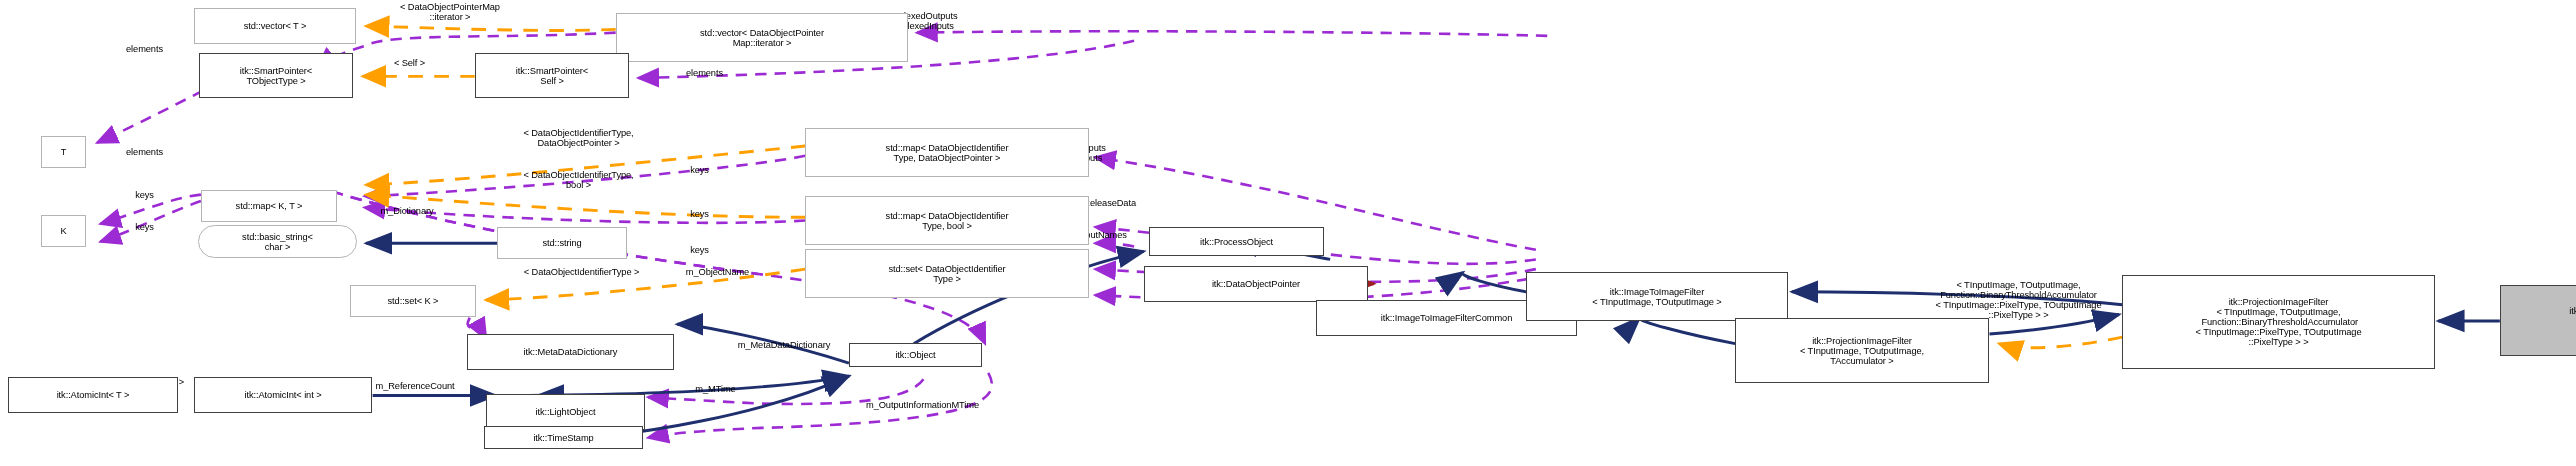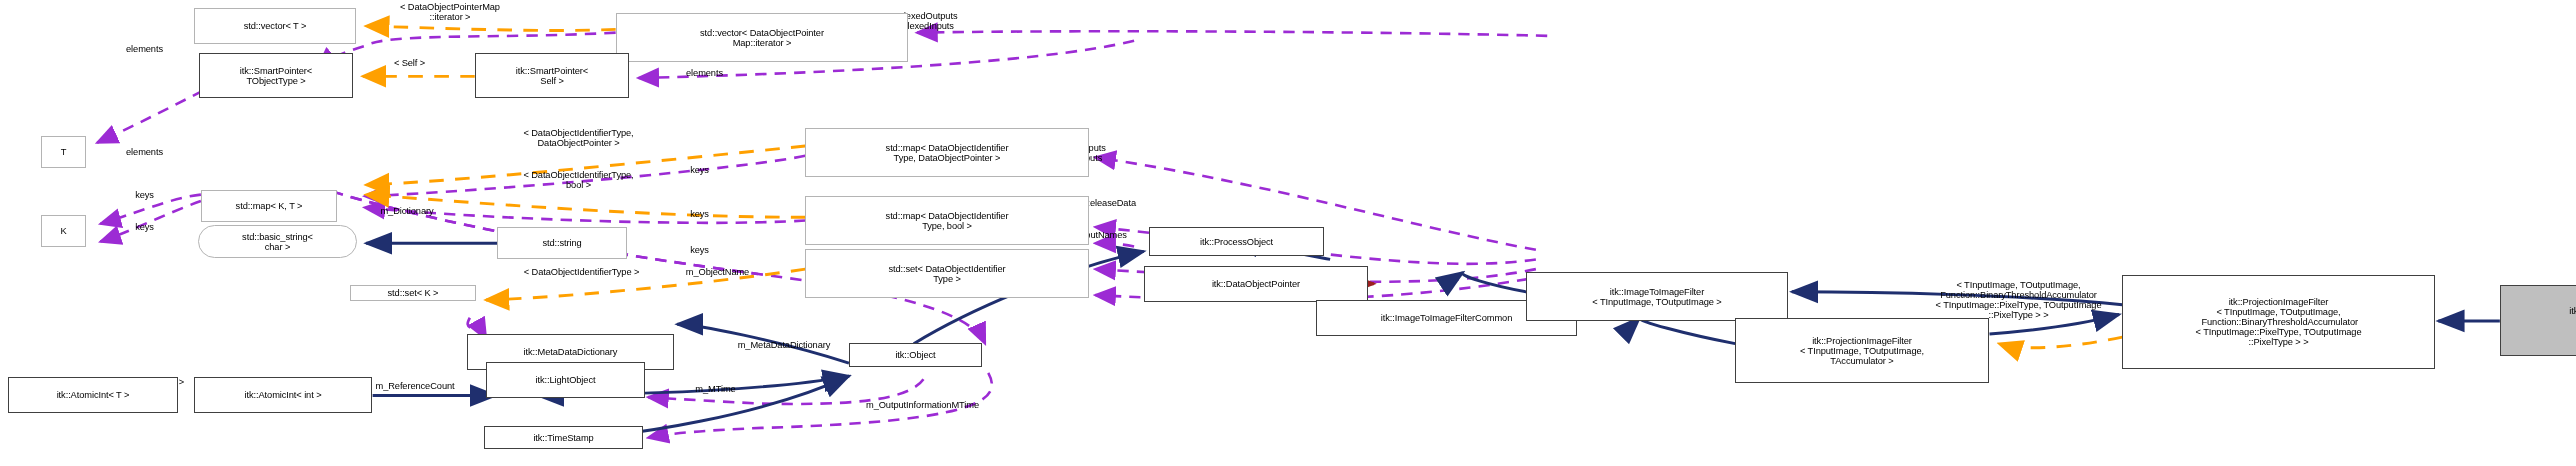--- a/index.html
+++ b/index.html
@@ -143,26 +143,26 @@
   </svg>
 
   <div class="node plain" style="left: 194px; top: 8px; width: 162px; height: 36px;">std::vector&lt; T &gt;</div>
   <div class="node key" style="left: 199px; top: 53px; width: 154px; height: 45px;">itk::SmartPointer&lt;
 TObjectType &gt;</div>
   <div class="node plain" style="left: 41px; top: 136px; width: 45px; height: 32px;">T</div>
   <div class="node plain" style="left: 41px; top: 215px; width: 45px; height: 32px;">K</div>
   <div class="node plain" style="left: 201px; top: 190px; width: 136px; height: 32px;">std::map&lt; K, T &gt;</div>
   <div class="node plain" style="left: 198px; top: 225px; width: 159px; height: 33px; border-radius: 21px;">std::basic_string&lt;
 char &gt;</div>
-  <div class="node plain" style="left: 350px; top: 285px; width: 126px; height: 16px;">std::set&lt; K &gt;</div>
+  <div class="node plain" style="left: 350px; top: 285px; width: 126px; height: 32px;">std::set&lt; K &gt;</div>
   <div class="node key" style="left: 8px; top: 377px; width: 170px; height: 36px;">itk::AtomicInt&lt; T &gt;</div>
   <div class="node key" style="left: 194px; top: 377px; width: 178px; height: 36px;">itk::AtomicInt&lt; int &gt;</div>
   <div class="node key" style="left: 467px; top: 334px; width: 207px; height: 36px;">itk::MetaDataDictionary</div>
   <div class="node plain" style="left: 497px; top: 227px; width: 130px; height: 32px;">std::string</div>
-  <div class="node key" style="left: 486px; top: 362px; width: 159px; height: 36px;">itk::LightObject</div>
+  <div class="node key" style="left: 486px; top: 394px; width: 159px; height: 36px;">itk::LightObject</div>
   <div class="node key" style="left: 484px; top: 426px; width: 159px; height: 23px;">itk::TimeStamp</div>
   <div class="node key" style="left: 849px; top: 343px; width: 133px; height: 24px;">itk::Object</div>
   <div class="node plain" style="left: 616px; top: 13px; width: 292px; height: 49px;">std::vector&lt; DataObjectPointer
 Map::iterator &gt;</div>
   <div class="node plain" style="left: 805px; top: 128px; width: 284px; height: 49px;">std::map&lt; DataObjectIdentifier
 Type, DataObjectPointer &gt;</div>
   <div class="node plain" style="left: 805px; top: 196px; width: 284px; height: 49px;">std::map&lt; DataObjectIdentifier
 Type, bool &gt;</div>
   <div class="node plain" style="left: 805px; top: 249px; width: 284px; height: 49px;">std::set&lt; DataObjectIdentifier
 Type &gt;</div>

